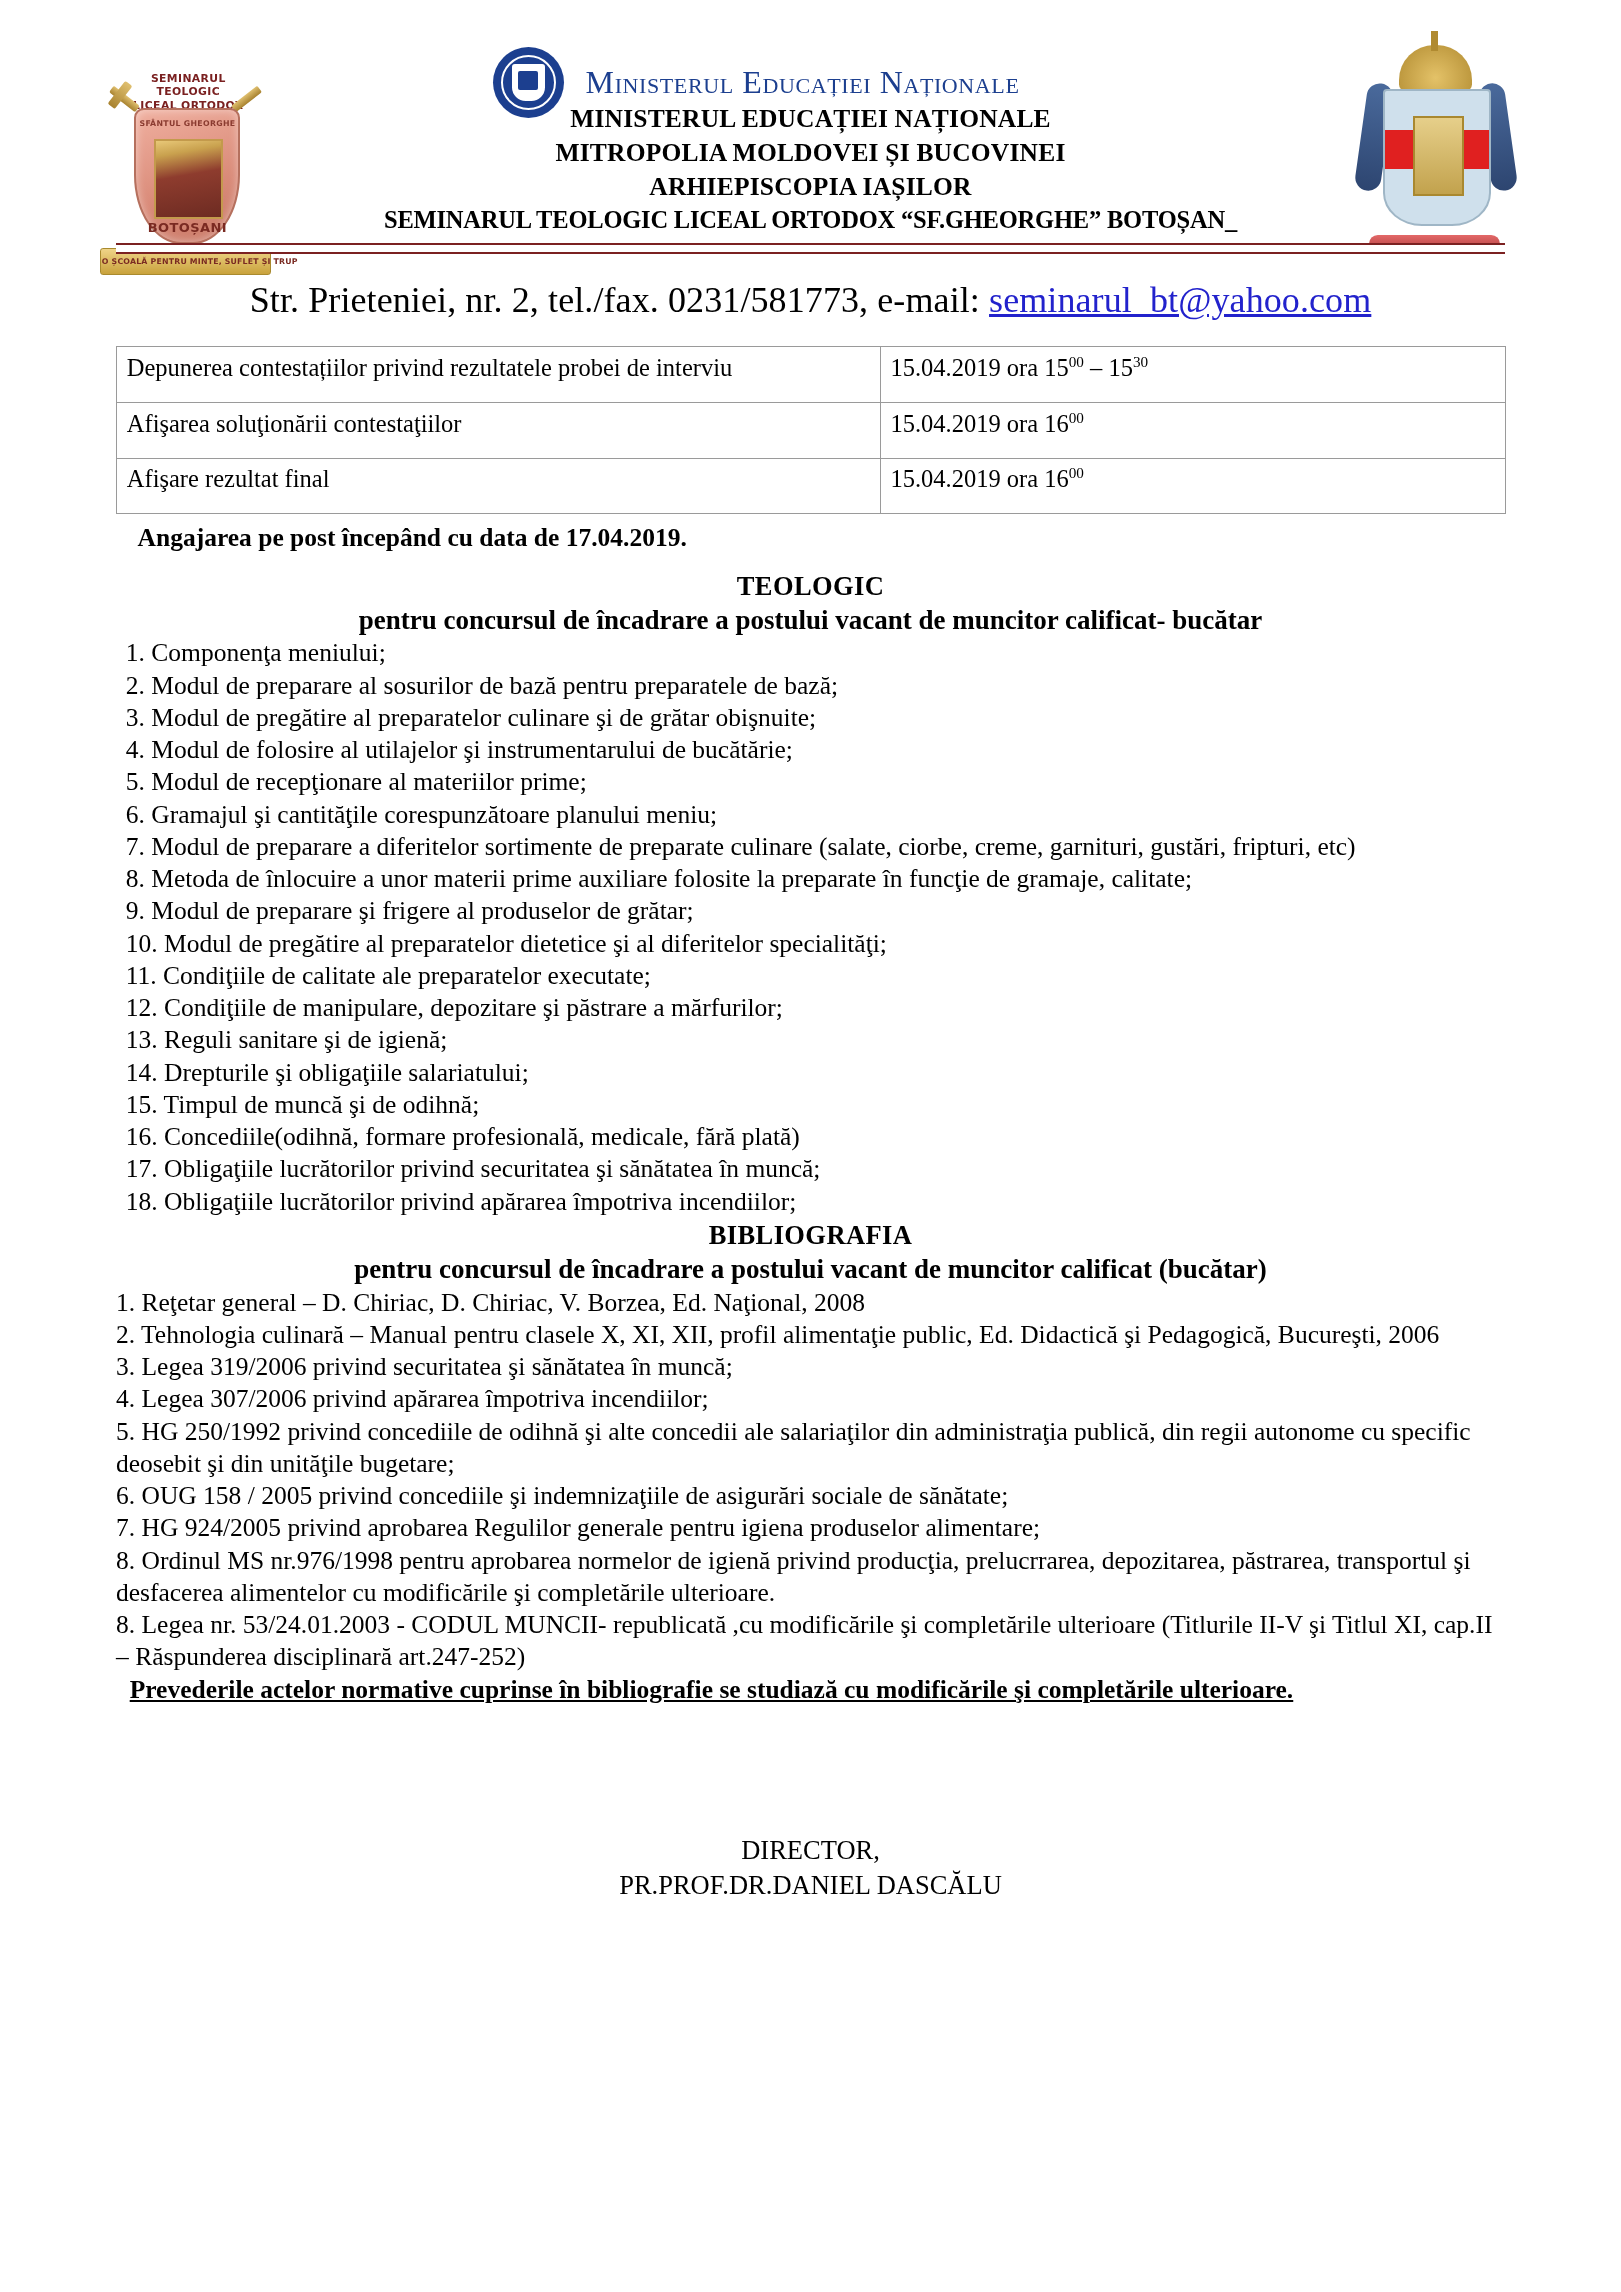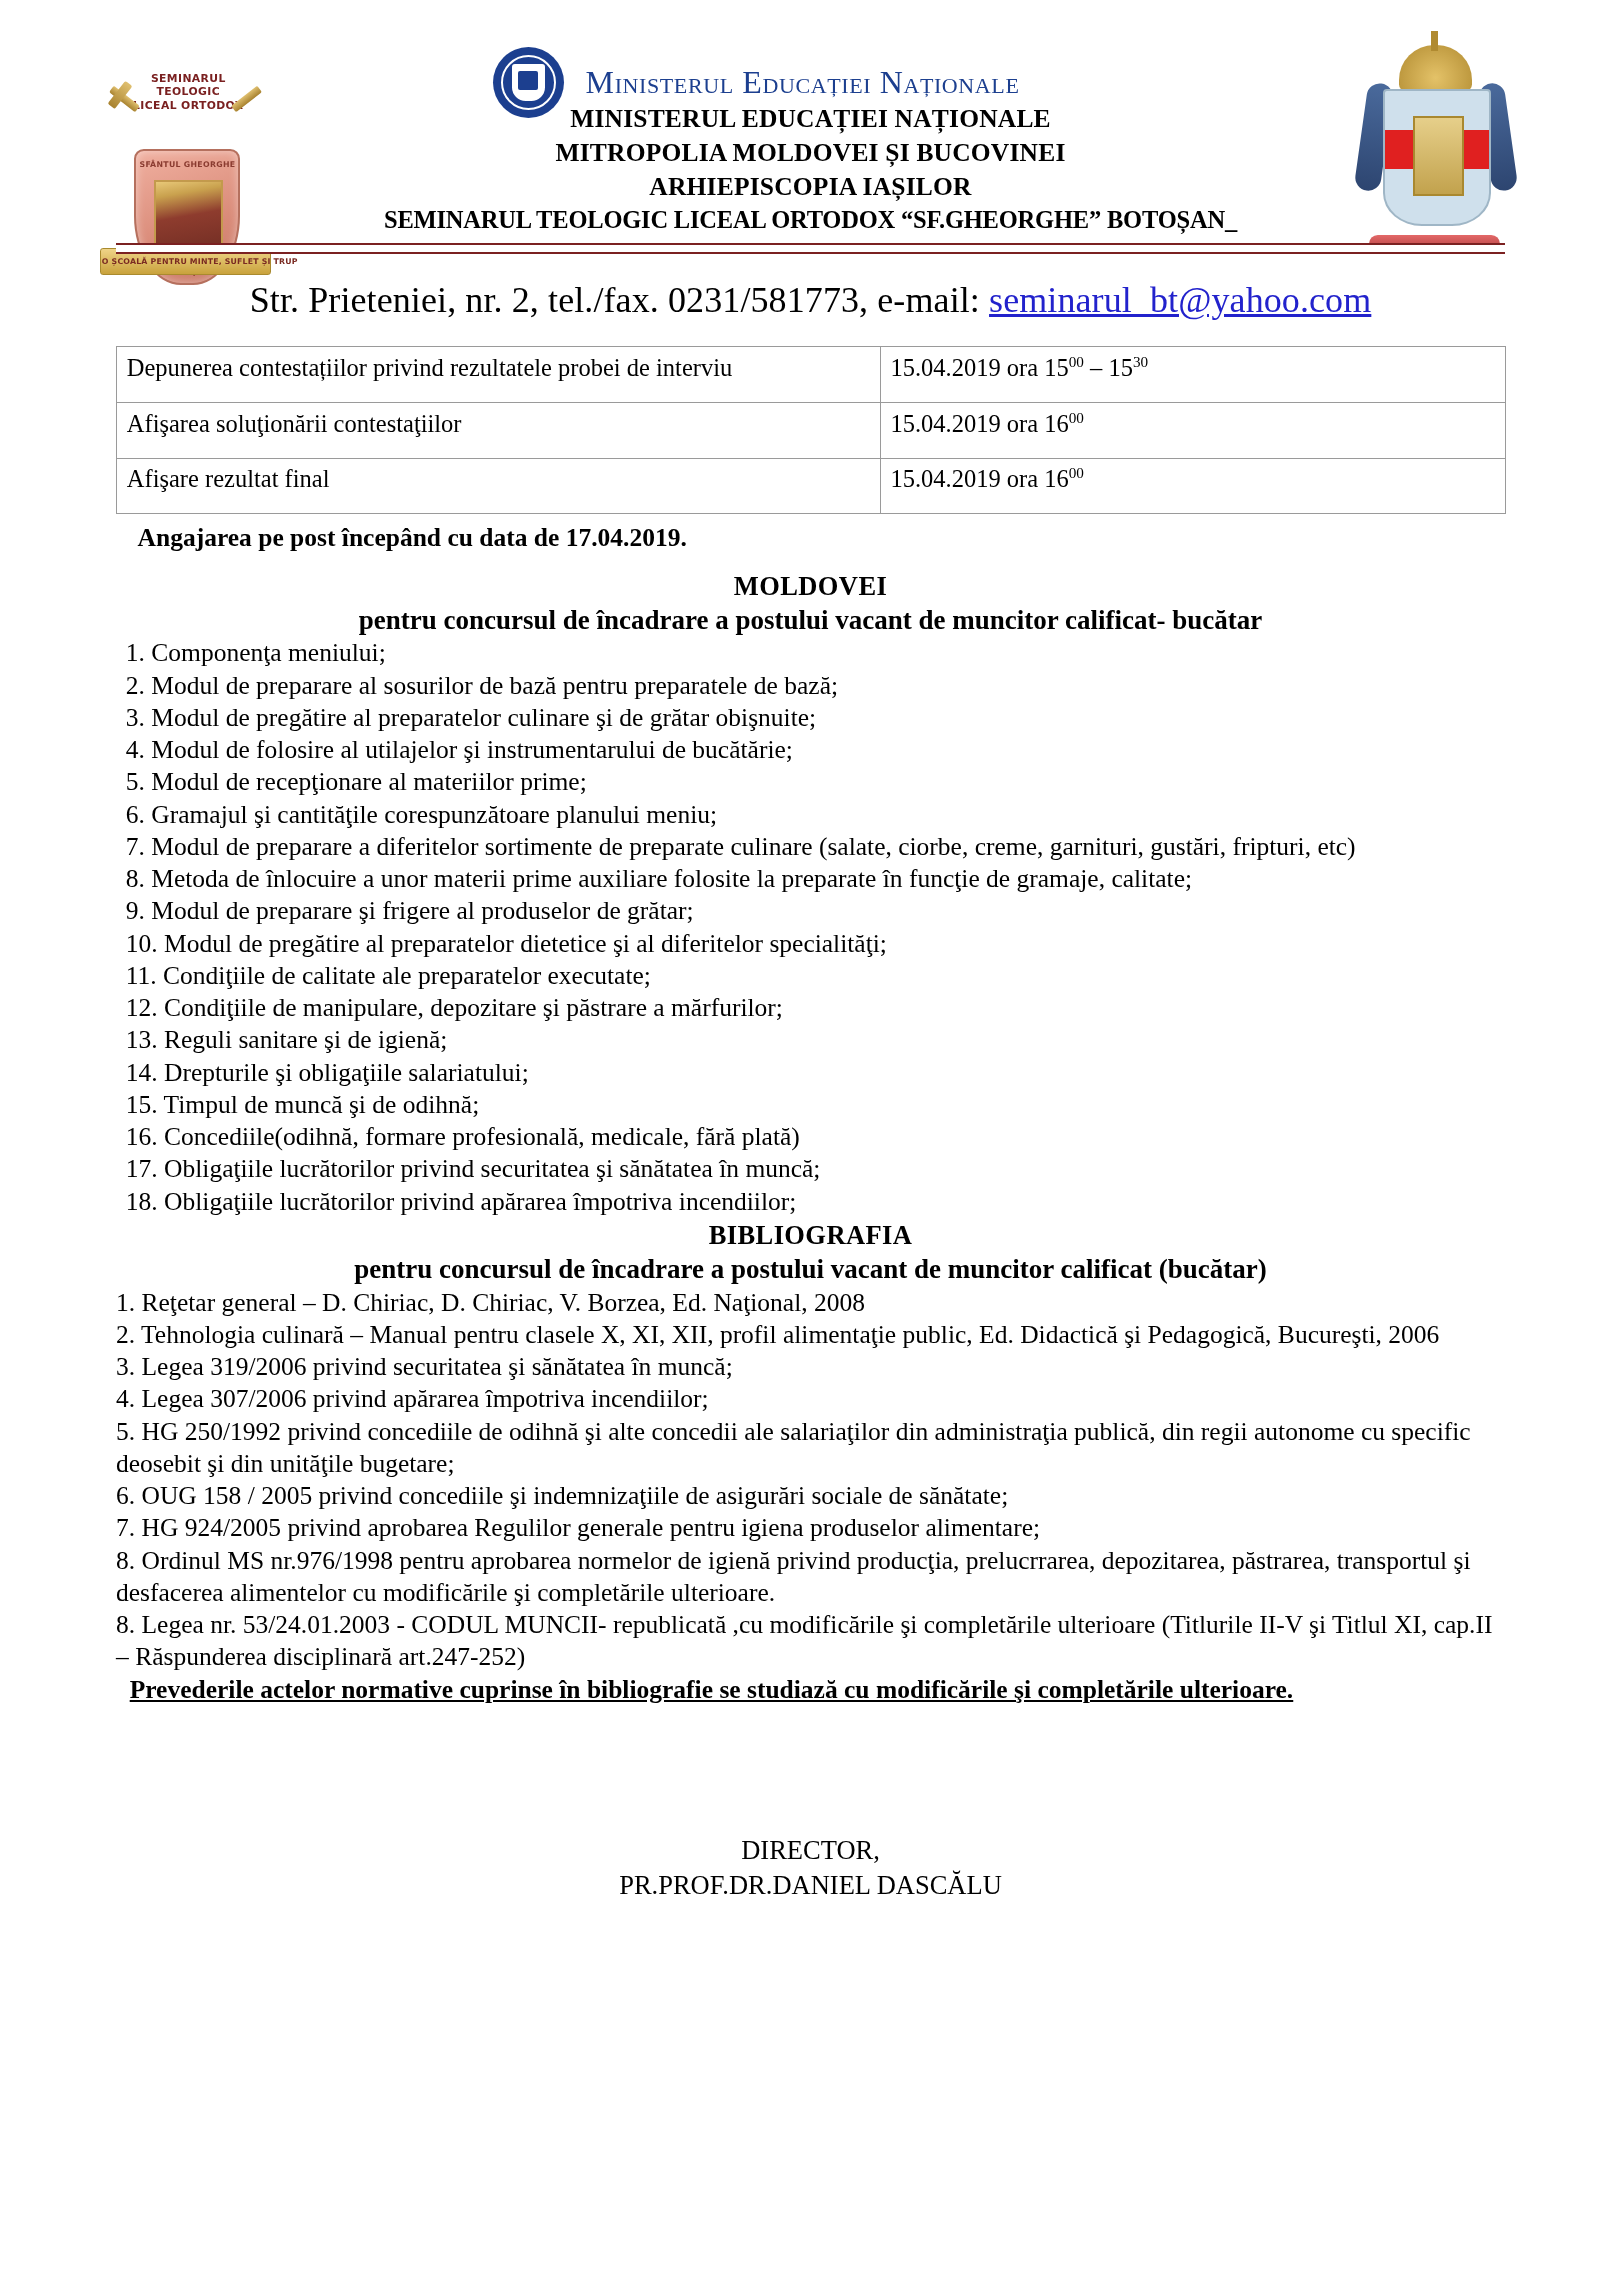--- a/index.html
+++ b/index.html
@@ -99,21 +99,20 @@
   .se-shield {
     position: absolute;
     left: 38px;
     top: 54px;
     width: 102px;
     height: 132px;
     background: linear-gradient(160deg, #f0b0a0, #d98a78 60%, #c97a68);
     border: 2px solid #b5705e;
     border-radius: 9.8px 9.8px 47px 47px / 9.8px 9.8px 69px 69px;
     box-shadow: inset 0 0 9.8px rgba(255,255,255,.45);
-    margin-top: 41px;
   }
   .se-saint {
     position: absolute;
     left: 17.6px;
     top: 29px;
     width: 65px;
     height: 76px;
     background: linear-gradient(170deg, #e8c878 0%, #c9a14e 18%, #8e3c2e 45%, #6d2b22 100%);
     border: 2px solid #c39a4c;
   }
@@ -424,21 +423,21 @@
       </tr>
       <tr>
         <td class="col-label">Afişare rezultat final</td>
         <td><span>15.04.2019 ora 16</span><sup>00</sup></td>
       </tr>
     </tbody>
   </table>
 
   <div class="note-bold">Angajarea pe post începând cu data de 17.04.2019.</div>
 
-  <div class="section-title">MOLDOVEI</div>
+  <div class="section-title">TEOLOGIC</div>
   <div class="section-subtitle">pentru concursul de încadrare a postului vacant de muncitor calificat- bucătar</div>
 
   <ul class="doc-list">
     <li>1. Componenţa meniului;</li>
     <li>2. Modul de preparare al sosurilor de bază pentru preparatele de bază;</li>
     <li>3. Modul de pregătire al preparatelor culinare şi de grătar obişnuite;</li>
     <li>4. Modul de folosire al utilajelor şi instrumentarului de bucătărie;</li>
     <li>5. Modul de recepţionare al materiilor prime;</li>
     <li>6. Gramajul şi cantităţile corespunzătoare planului meniu;</li>
     <li>7. Modul de preparare a diferitelor sortimente de preparate culinare (salate, ciorbe, creme, garnituri, gustări, fripturi, etc)</li>

